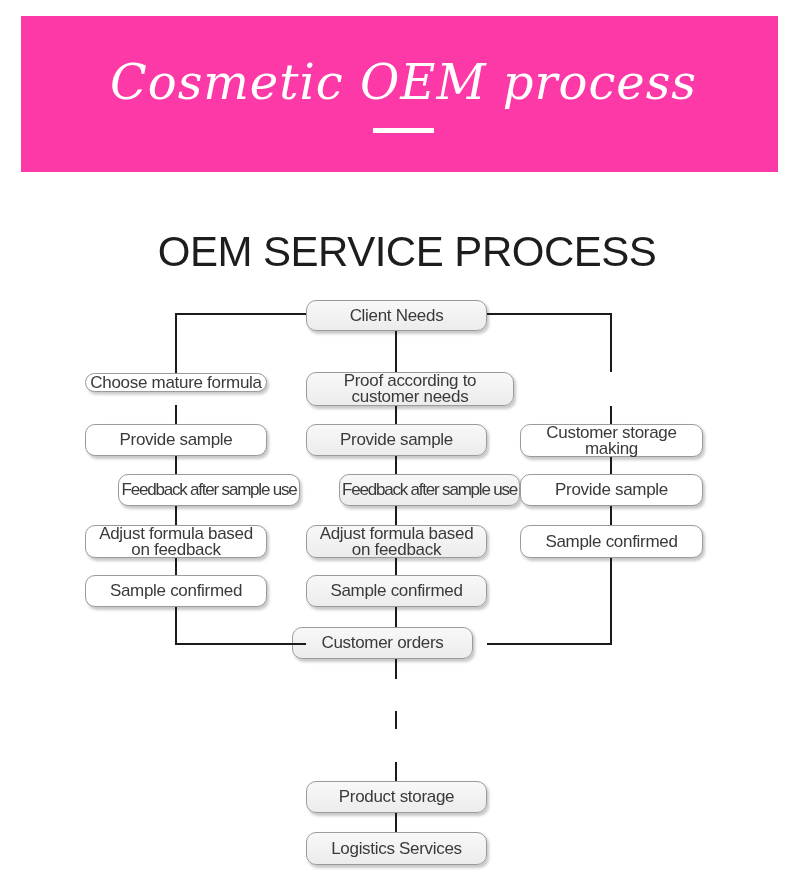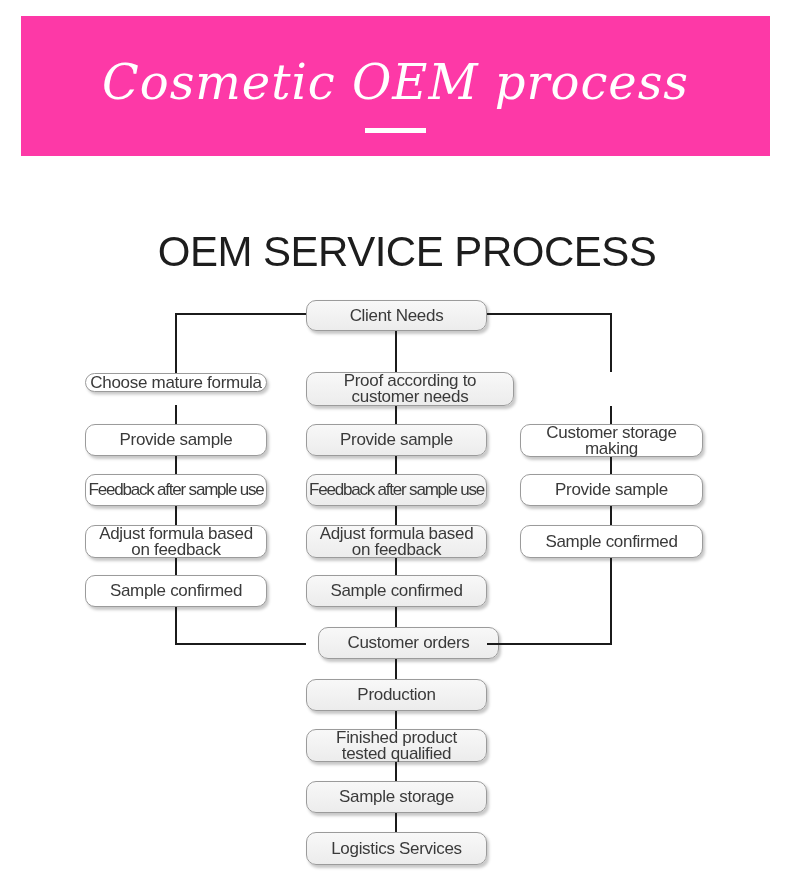--- a/index.html
+++ b/index.html
@@ -1,22 +1,22 @@
 <!DOCTYPE html>
 <html><head>
 <meta charset="utf-8">
 <style>
   html,body{margin:0;padding:0;background:#ffffff;}
   body{
     width:790px;height:891px;position:relative;overflow:hidden;
     font-family:"Liberation Sans","DejaVu Sans",sans-serif;
   }
   .banner{
-    position:absolute;left:21px;top:16px;width:749px;height:140px;
-    background:#fd39a7;text-align:center;
+    position:absolute;left:21px;top:16px;width:749px;height:156px;
+    background:#fd39a7;text-align:center;padding-left:8px;
   }
   .banner-title{
     margin:0;padding-top:40px;
     font-family:"DejaVu Serif","Liberation Serif",serif;
     font-style:italic;font-weight:normal;
     font-size:48px;line-height:52px;color:#ffffff;letter-spacing:1px;
   }
   .banner-dash{
     width:61px;height:5px;background:#ffffff;margin:20px auto 0 auto;
   }
@@ -29,21 +29,21 @@
   .node{
     position:absolute;box-sizing:border-box;
     display:flex;align-items:center;justify-content:center;
     text-align:center;white-space:pre-line;
     border:1px solid #9b9b9b;border-radius:10px;
     background:#ffffff;
     box-shadow:2px 2.5px 3px rgba(0,0,0,0.22);
     font-size:17px;line-height:16px;color:#3a3a3a;letter-spacing:-0.3px;
   }
   .node.gray{background:linear-gradient(180deg,#f8f8f8 0%,#ececec 100%);}
-  .node.condensed{letter-spacing:-1.2px;}
+  .node.condensed{letter-spacing:-1.2px;margin-left:33px;}
   .ln{
     position:absolute;display:block;background:#1b1b1b;
   }
 </style>
 </head>
 <body>
 
 <div class="page">
 
   <header class="banner" style="background: rgb(253, 57, 167);">
@@ -70,25 +70,22 @@
     <div class="node gray condensed" style="left:306px;top:474px;width:181px;height:32px">Feedback after sample use</div>
     <div class="node gray" style="left:306px;top:525px;width:181px;height:33px">Adjust formula based
 on feedback</div>
     <div class="node gray" style="left:306px;top:575px;width:181px;height:32px">Sample confirmed</div>
 
     <div class="node" style="left:520px;top:424px;width:183px;height:33px">Customer storage
 making</div>
     <div class="node" style="left:520px;top:474px;width:183px;height:32px">Provide sample</div>
     <div class="node" style="left:520px;top:525px;width:183px;height:33px">Sample confirmed</div>
 
-    <div class="node gray" style="left:318px;top:627px;width:181px;height:32px">Customer orders</div>
-    <div class="node gray" style="left:306px;top:679px;width:181px;height:32px">Production</div>
-    <div class="node gray" style="left:306px;top:729px;width:181px;height:33px">Finished product
-tested qualified</div>
-    <div class="node gray" style="left:306px;top:781px;width:181px;height:32px">Sample storage</div>
+    <div class="node gray" style="left:292px;top:627px;width:181px;height:32px">Customer orders</div>
+    <div class="node gray" style="left:306px;top:781px;width:181px;height:32px">Product storage</div>
     <div class="node gray" style="left:306px;top:832px;width:181px;height:33px">Logistics Services</div>
 
     <i class="ln" style="left: 175px; top: 313px; width: 131px; height: 2px; background: rgb(27, 27, 27);"></i>
     <i class="ln" style="left: 487px; top: 313px; width: 125px; height: 2px; background: rgb(27, 27, 27);"></i>
     <i class="ln" style="left: 175px; top: 313px; width: 2px; height: 60px; background: rgb(27, 27, 27);"></i>
     <i class="ln" style="left: 610px; top: 313px; width: 2px; height: 59px; background: rgb(27, 27, 27);"></i>
     <i class="ln" style="left: 395px; top: 331px; width: 2px; height: 41px; background: rgb(27, 27, 27);"></i>
 
     <i class="ln" style="left: 175px; top: 405px; width: 2px; height: 19px; background: rgb(27, 27, 27);"></i>
     <i class="ln" style="left: 175px; top: 456px; width: 2px; height: 18px; background: rgb(27, 27, 27);"></i>

